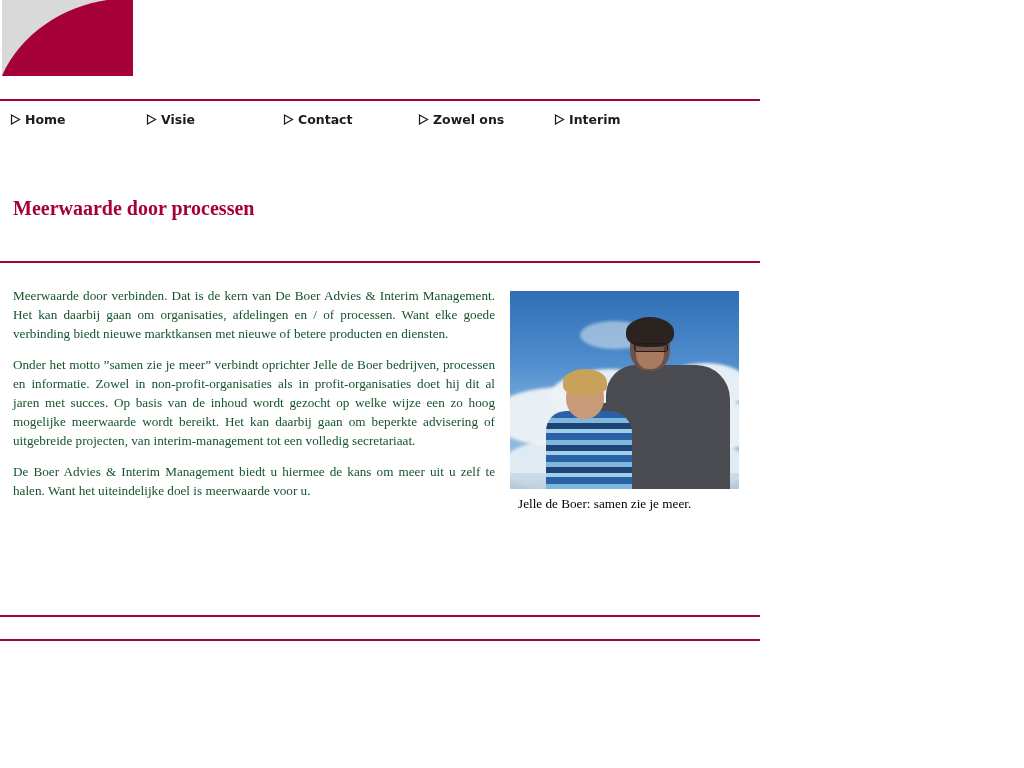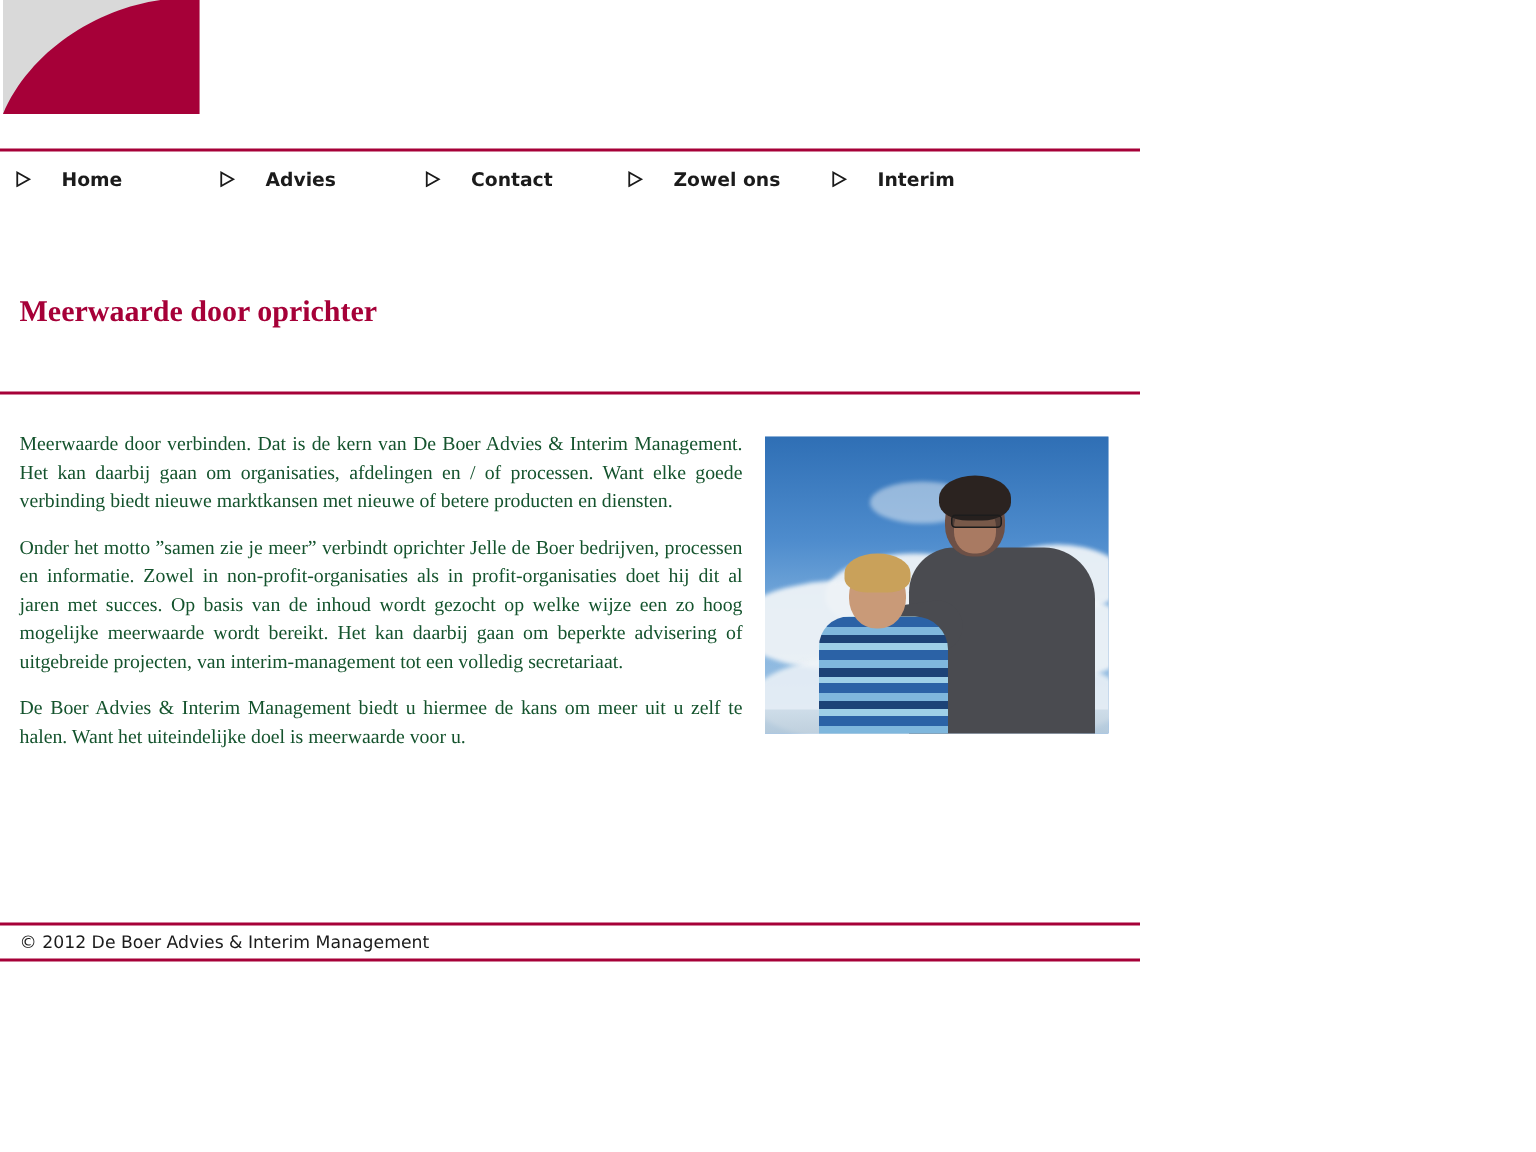--- a/index.html
+++ b/index.html
@@ -67,21 +67,21 @@
     left: 0;
     top: 112px;
     width: 760px;
     height: 34px;
   }
   .nav-item {
     position: absolute;
     top: 0;
     display: flex;
     align-items: center;
-    gap: 20px;
+    gap: 4px;
     font-family: "DejaVu Sans", sans-serif;
     font-size: 12.5px;
     font-weight: bold;
     color: #1b1b1b;
     text-decoration: none;
     cursor: pointer;
     white-space: nowrap;
   }
   .tri-wrap {
     width: 11px;
@@ -292,21 +292,21 @@
           </svg>
       </span>
       <span>Home</span>
     </a>
     <a class="nav-item" href="#">
       <span class="tri-wrap">
         <svg width="11" height="11" viewBox="0 0 11 11">
             <path d="M1.5,1 L9.5,5.5 L1.5,10 Z" fill="none" stroke="#1b1b1b" stroke-width="1.2"></path>
           </svg>
       </span>
-      <span>Advies</span>
+      <span>Visie</span>
     </a>
     <a class="nav-item" href="#">
       <span class="tri-wrap">
         <svg width="11" height="11" viewBox="0 0 11 11">
             <path d="M1.5,1 L9.5,5.5 L1.5,10 Z" fill="none" stroke="#1b1b1b" stroke-width="1.2"></path>
           </svg>
       </span>
       <span>Contact</span>
     </a>
     <a class="nav-item" href="#">
@@ -320,21 +320,21 @@
     <a class="nav-item" href="#">
       <span class="tri-wrap">
         <svg width="11" height="11" viewBox="0 0 11 11">
             <path d="M1.5,1 L9.5,5.5 L1.5,10 Z" fill="none" stroke="#1b1b1b" stroke-width="1.2"></path>
           </svg>
       </span>
       <span>Interim</span>
     </a>
   </nav>
 
-  <h1 class="page-heading">Meerwaarde door oprichter</h1>
+  <h1 class="page-heading">Meerwaarde door processen</h1>
   <div class="heading-rule"></div>
 
   <div class="content">
     <div class="text-col">
       <p>Meerwaarde door verbinden. Dat is de kern van De Boer Advies &amp; Interim Management. Het kan daarbij gaan om organisaties, afdelingen en / of processen. Want elke goede verbinding biedt nieuwe marktkansen met nieuwe of betere producten en diensten.</p>
       <p>Onder het motto ”samen zie je meer” verbindt oprichter Jelle de Boer bedrijven, processen en informatie. Zowel in non-profit-organisaties als in profit-organisaties doet hij dit al jaren met succes. Op basis van de inhoud wordt gezocht op welke wijze een zo hoog mogelijke meerwaarde wordt bereikt. Het kan daarbij gaan om beperkte advisering of uitgebreide projecten, van interim-management tot een volledig secretariaat.</p>
       <p>De Boer Advies &amp; Interim Management biedt u hiermee de kans om meer uit u zelf te halen. Want het uiteindelijke doel is meerwaarde voor u.</p>
     </div>
 
     <figure class="fig" style="margin:0;">
@@ -350,20 +350,20 @@
         <div class="man-body"></div>
         <div class="man-arm"></div>
         <div class="man-head"></div>
         <div class="man-face"></div>
         <div class="man-hair"></div>
         <div class="man-glasses"></div>
         <div class="boy-body"></div>
         <div class="boy-head"></div>
         <div class="boy-hair"></div>
       </div>
+      <figcaption class="caption">Jelle de Boer: samen zie je meer.</figcaption>
     </figure>
   </div>
 
   <div class="footer-rule-top"></div>
-  <div class="footer-text">© 2012 De Boer Advies &amp; Interim Management</div>
   <div class="footer-rule-bottom"></div>
 
 </div>
 
 </body></html>

